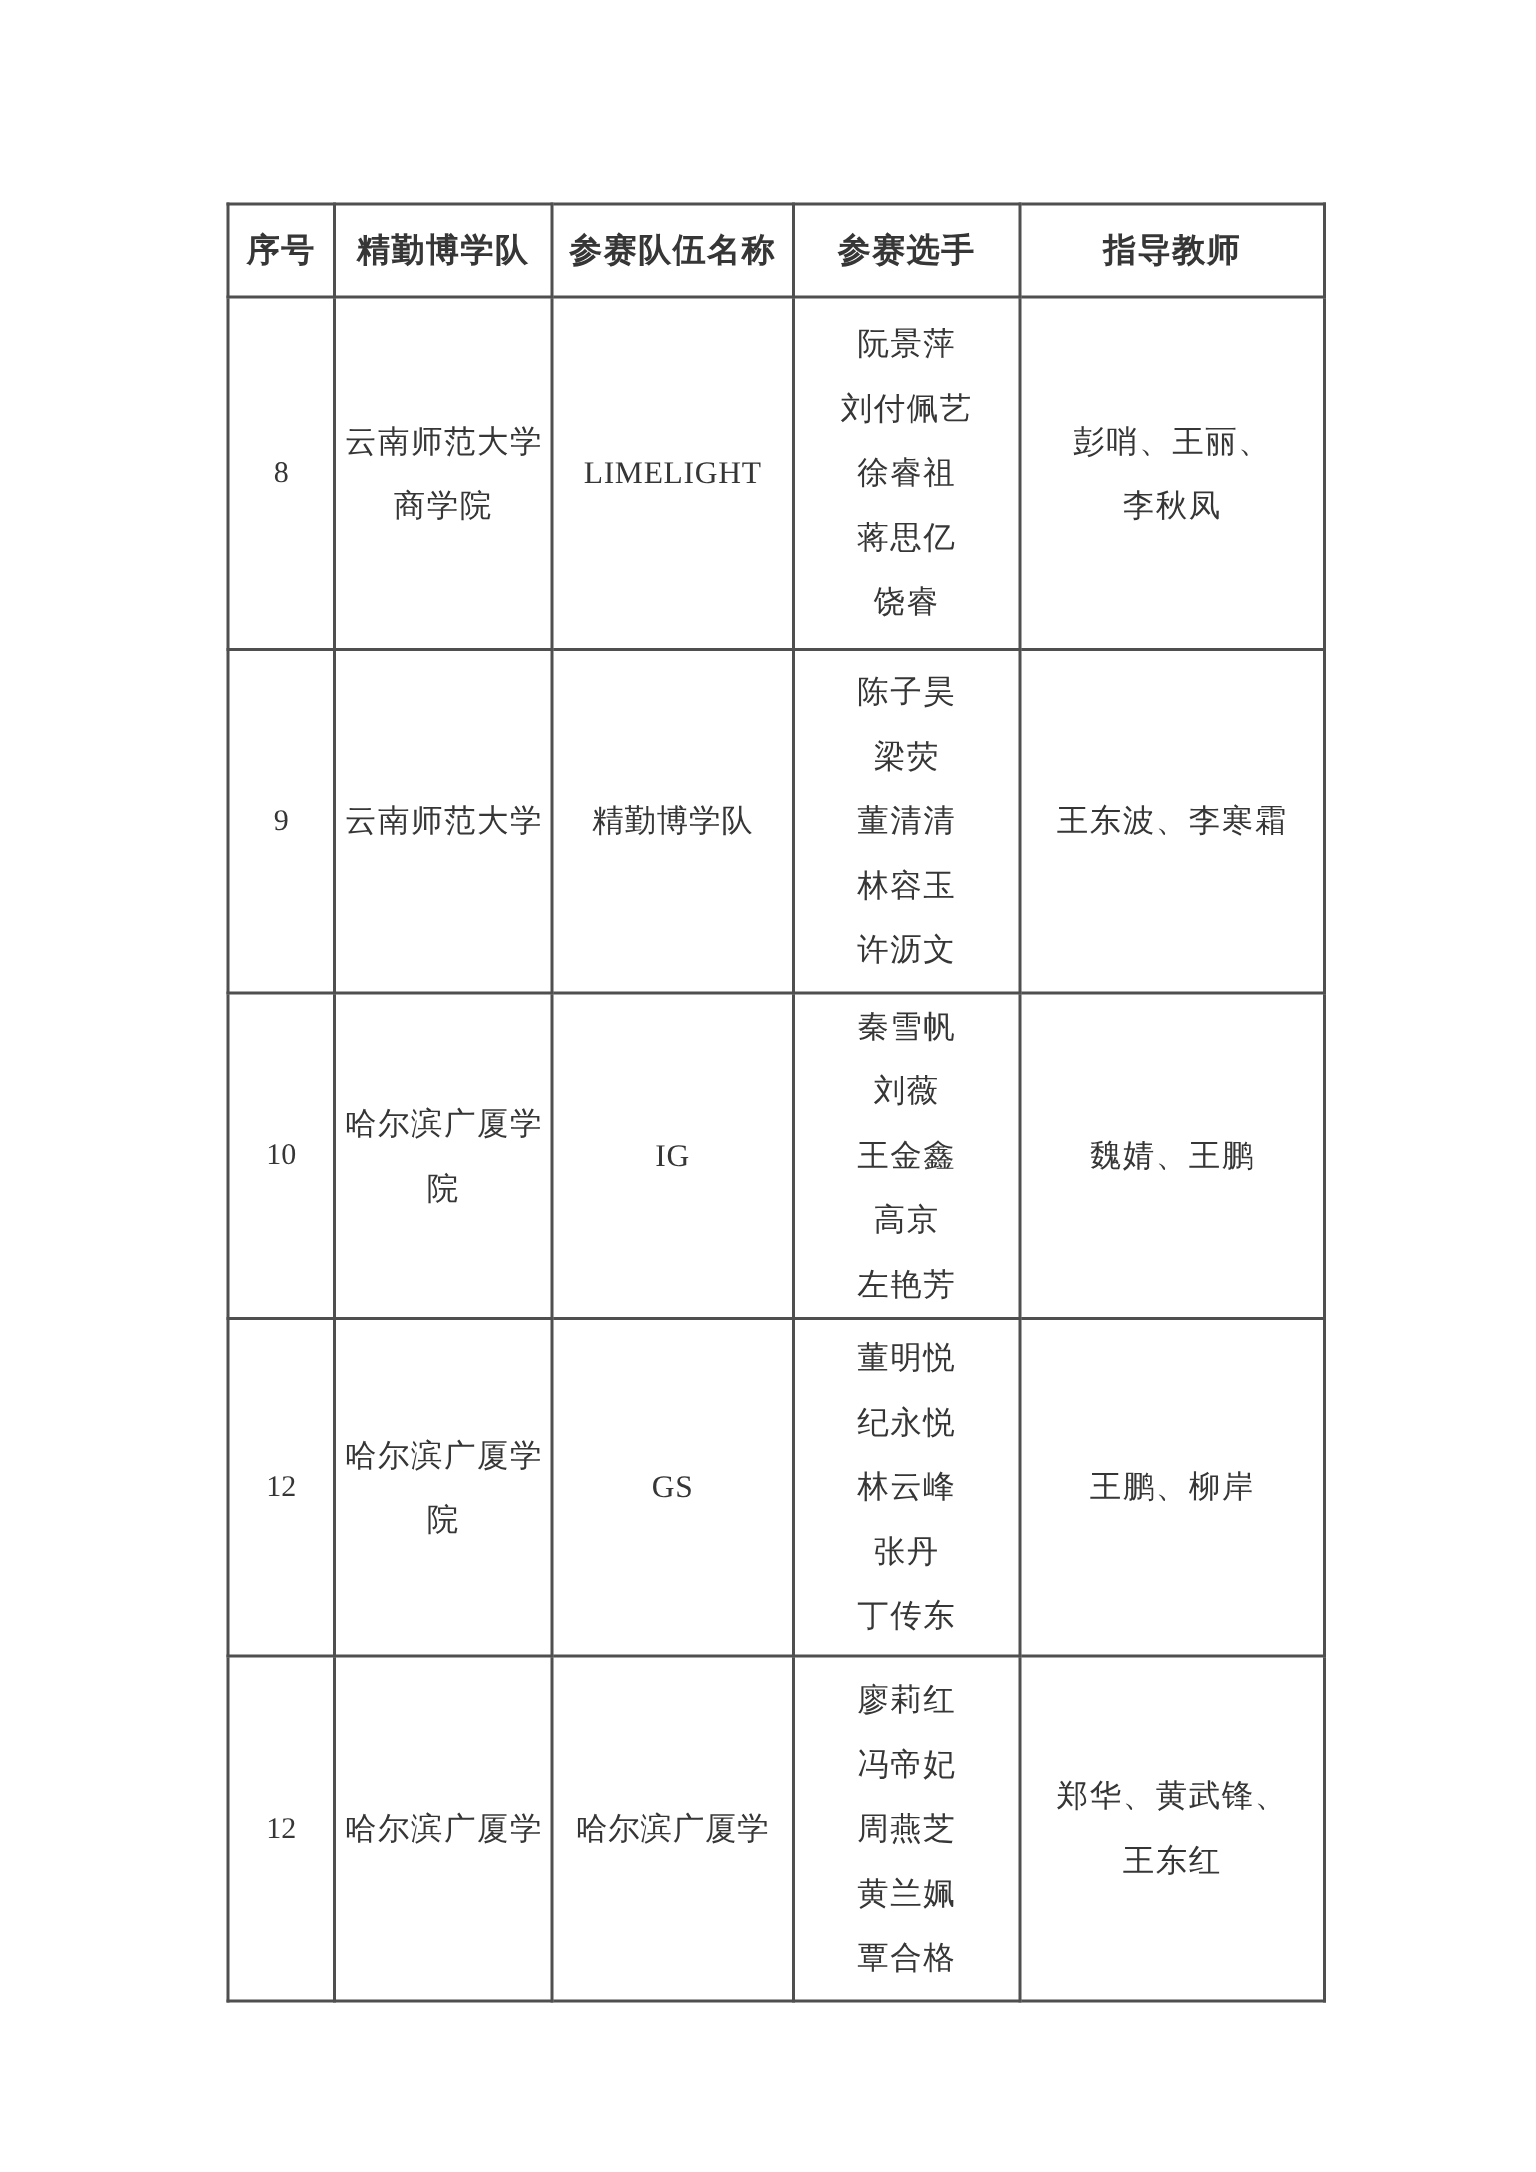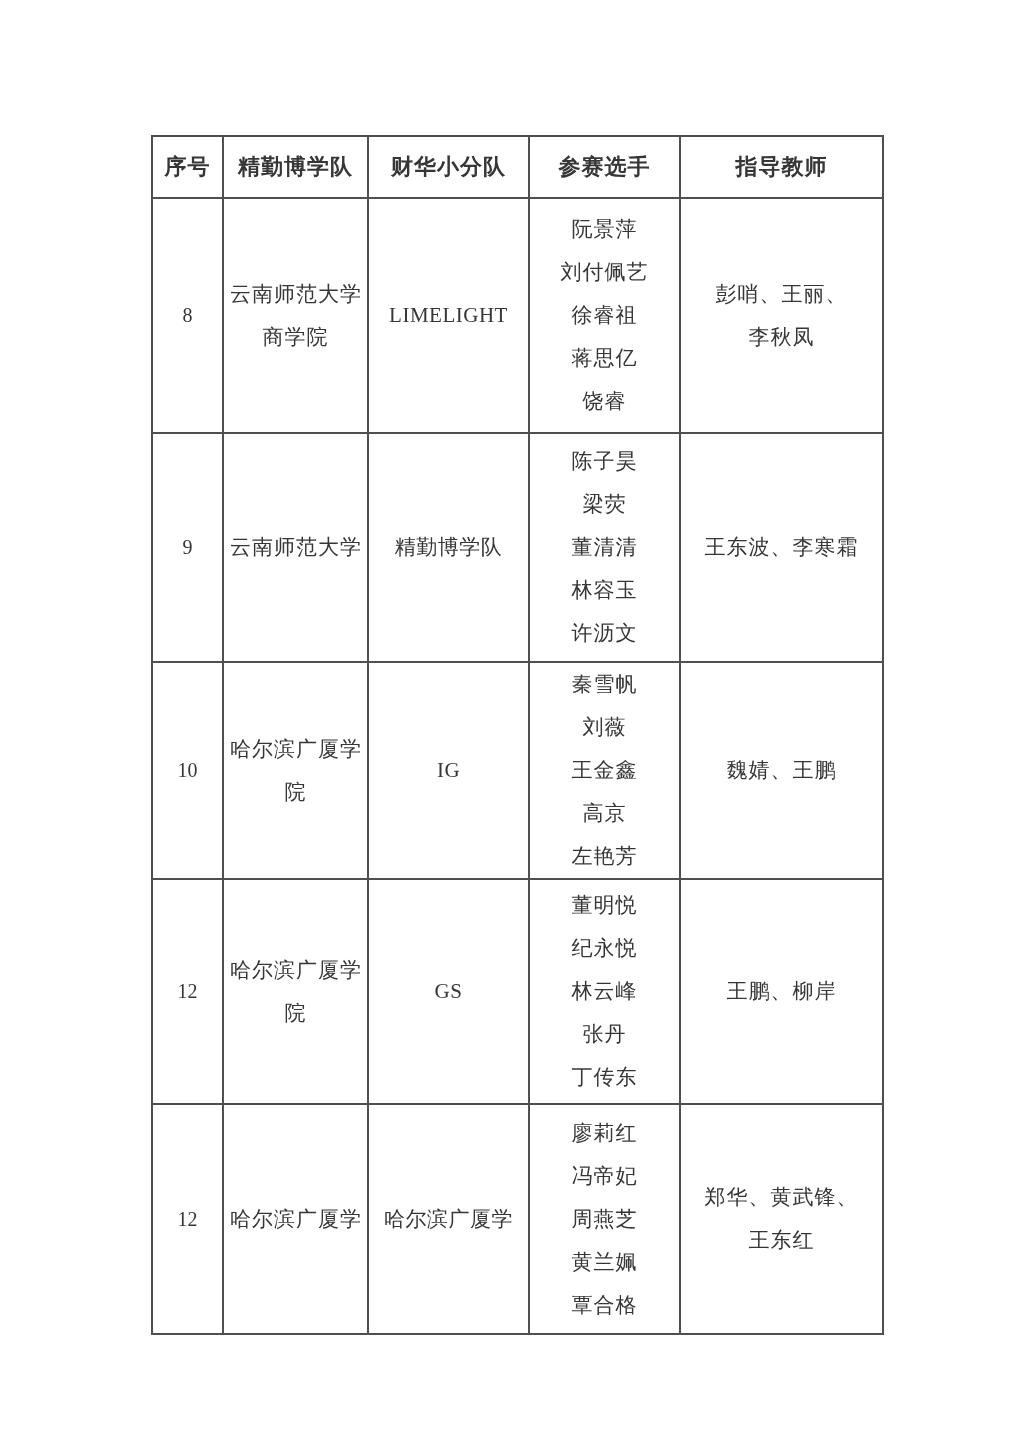--- a/index.html
+++ b/index.html
@@ -74,21 +74,21 @@
       <col class="c1">
         <col class="c2">
         <col class="c3">
         <col class="c4">
         <col class="c5">
     </colgroup>
     <thead>
       <tr>
         <th>序号</th>
         <th>精勤博学队</th>
-        <th>财华小分队</th>
+        <th>参赛队伍名称</th>
         <th>参赛选手</th>
         <th>指导教师</th>
       </tr>
     </thead>
     <tbody>
 
       <tr class="r8">
         <td>
           <div class="line serial">8</div>
         </td>

